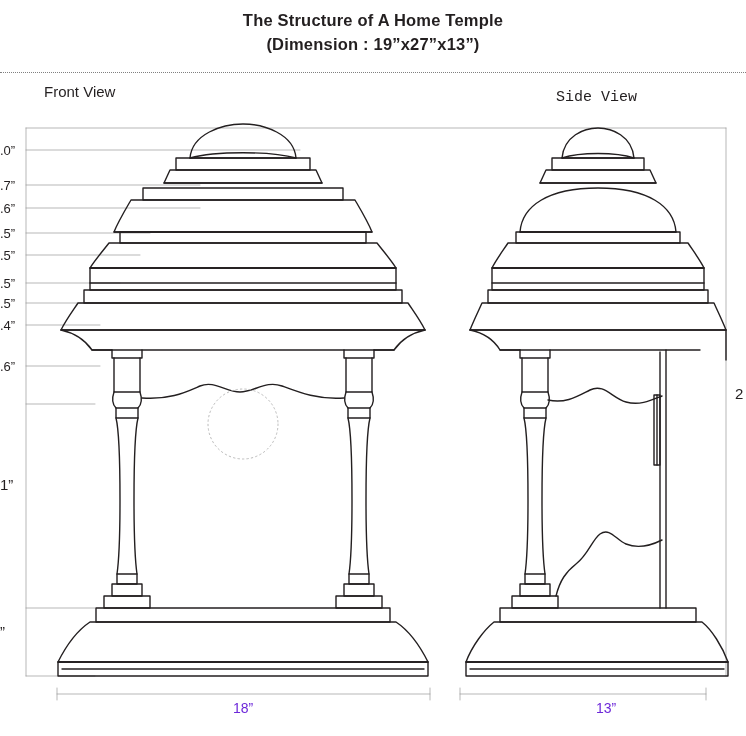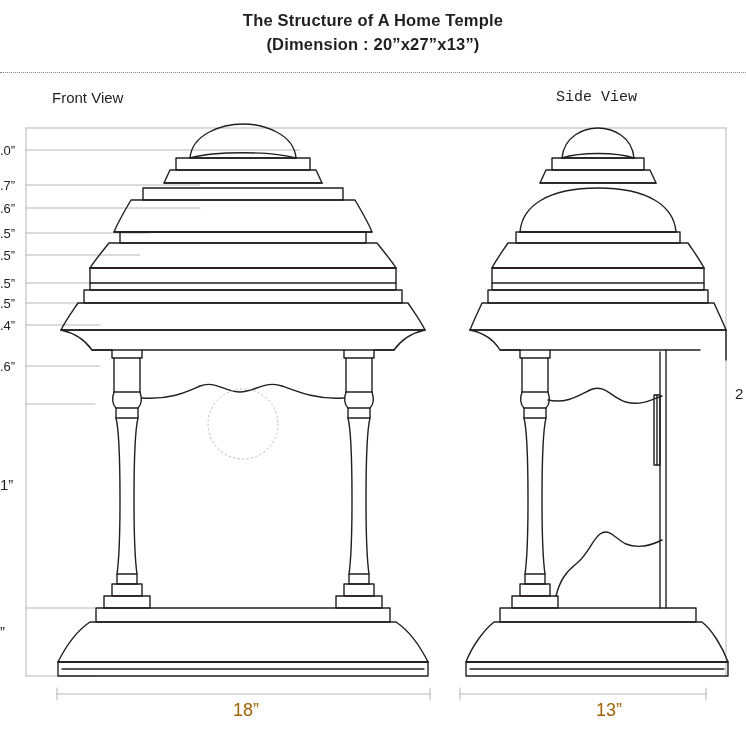--- a/index.html
+++ b/index.html
@@ -45,51 +45,51 @@
     left: 0;
     width: 746px;
     border-top: 1px dotted #808080;
     height: 0;
   }
   .view-label {
     position: absolute;
     font-size: 15px;
     color: #231f20;
   }
-  #label-front { left: 44px; top: 89px; margin-left: 8px; }
+  #label-front { left: 44px; top: 83px; }
   #label-side { left: 556px; top: 89px; font-family: Liberation Mono, monospace; }
 
   .dim-label {
     position: absolute;
     font-size: 13px;
     color: #231f20;
     white-space: nowrap;
   }
   .dim-bottom {
     position: absolute;
-    font-size: 18px;
-    color: #a16207;
+    font-size: 14px;
+    color: #6d28d9;
     white-space: nowrap;
   }
   svg.drawing {
     position: absolute;
     left: 0;
     top: 0;
     width: 746px;
     height: 736px;
   }
 </style>
 </head>
 <body>
 
 <div id="page">
 
   <div class="title-block">
     <div class="title-main">The Structure of A Home Temple</div>
-    <div class="title-sub">(Dimension : 20”x27”x13”)</div>
+    <div class="title-sub">(Dimension : 19”x27”x13”)</div>
   </div>
 
   <div class="hr-dotted"></div>
 
   <div class="view-label" id="label-front">Front View</div>
   <div class="view-label" id="label-side">Side View</div>
 
   <div class="dim-label" style="left:0px; top:143px;">.0”</div>
   <div class="dim-label" style="left:0px; top:178px;">.7”</div>
   <div class="dim-label" style="left:0px; top:201px;">.6”</div>

